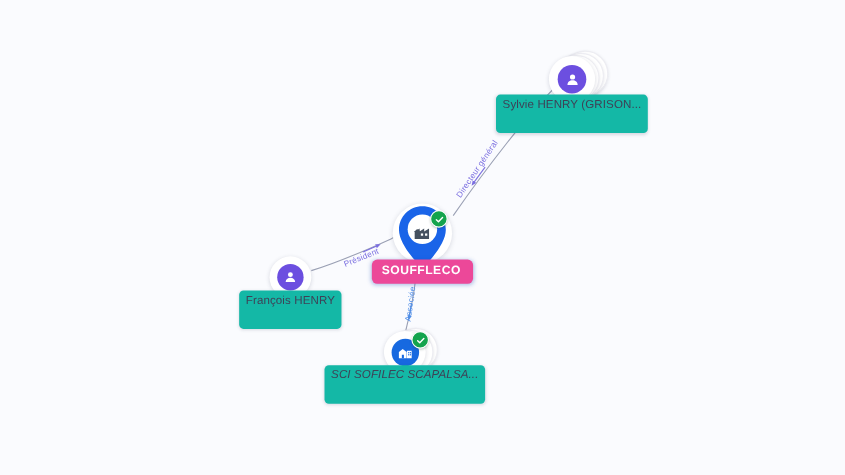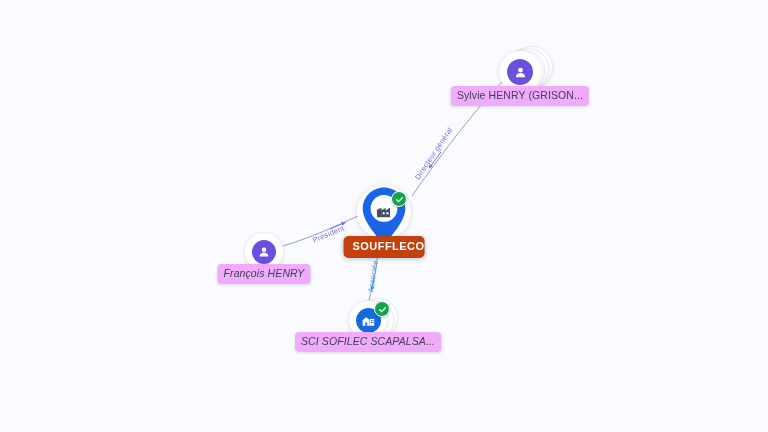--- a/index.html
+++ b/index.html
@@ -90,34 +90,34 @@
   }
 
   
   .node-label {
     position: absolute;
     transform: translateX(-50%);
     white-space: nowrap;
     font-size: 10.5px;
     line-height: 1;
     color: #3e4257;
-    background: #f0abfc;
+    background: #14b8a6;
     border-radius: 4px;
-    padding: 4px 6px 5px 6px;
+    padding: 4px 6px 20px 6px;
     box-shadow: 0 1px 3px rgba(40,45,80,0.16);
     letter-spacing: 0.1px;
   }
   .node-label.selected {
-    background: #c2410c;
+    background: #ec4899;
     color: #ffffff;
     font-weight: bold;
     font-size: 11px;
     letter-spacing: 0.45px;
     border-radius: 5px;
-    padding: 5px 0 6px 9px;
+    padding: 5px 11px 6px 9px;
     box-shadow: 0 1px 4px rgba(20,70,180,0.35);
   }
 
   
   .edge-label {
     position: absolute;
     white-space: nowrap;
     font-size: 7.5px;
     line-height: 1;
     color: #7b6fe0;
@@ -208,21 +208,21 @@
     <div class="node-visual" style="left:0; top:0; width:0; height:0;">
       <div class="chip" style="left:-19px; top:-19px; width:38px; height:38px;">
         <div class="chip-inner person" style="width:24px; height:24px;">
           <svg width="14" height="14" viewBox="0 0 24 24" aria-hidden="true">
             <circle cx="12" cy="8" r="3.8" fill="#ffffff"></circle>
             <path d="M4.6 19.5c0-4.1 3.3-6.6 7.4-6.6s7.4 2.5 7.4 6.6z" fill="#ffffff"></path>
           </svg>
         </div>
       </div>
     </div>
-    <div class="node-label" style="left:0; top:12px;font-style:italic;">François HENRY</div>
+    <div class="node-label" style="left:0; top:12px;">François HENRY</div>
   </div>
 
   <div class="node" style="left:368px; top:320px;">
     <div class="node-visual" style="left:0; top:0; width:0; height:0;">
       <div class="stack-card" style="left:-10px; top:-22px; width:38px; height:38px;"></div>
       <div class="stack-card" style="left:-14px; top:-20px; width:38px; height:38px;"></div>
       <div class="chip" style="left:-19px; top:-19px; width:38px; height:38px;">
         <div class="chip-inner company" style="width:25px; height:25px;">
           <svg width="15" height="15" viewBox="0 0 24 24" aria-hidden="true">
             <path d="M2.6 20.4 V11.2 L8.2 6.8 L13.8 11.2 V20.4 Z" fill="#ffffff"></path>

